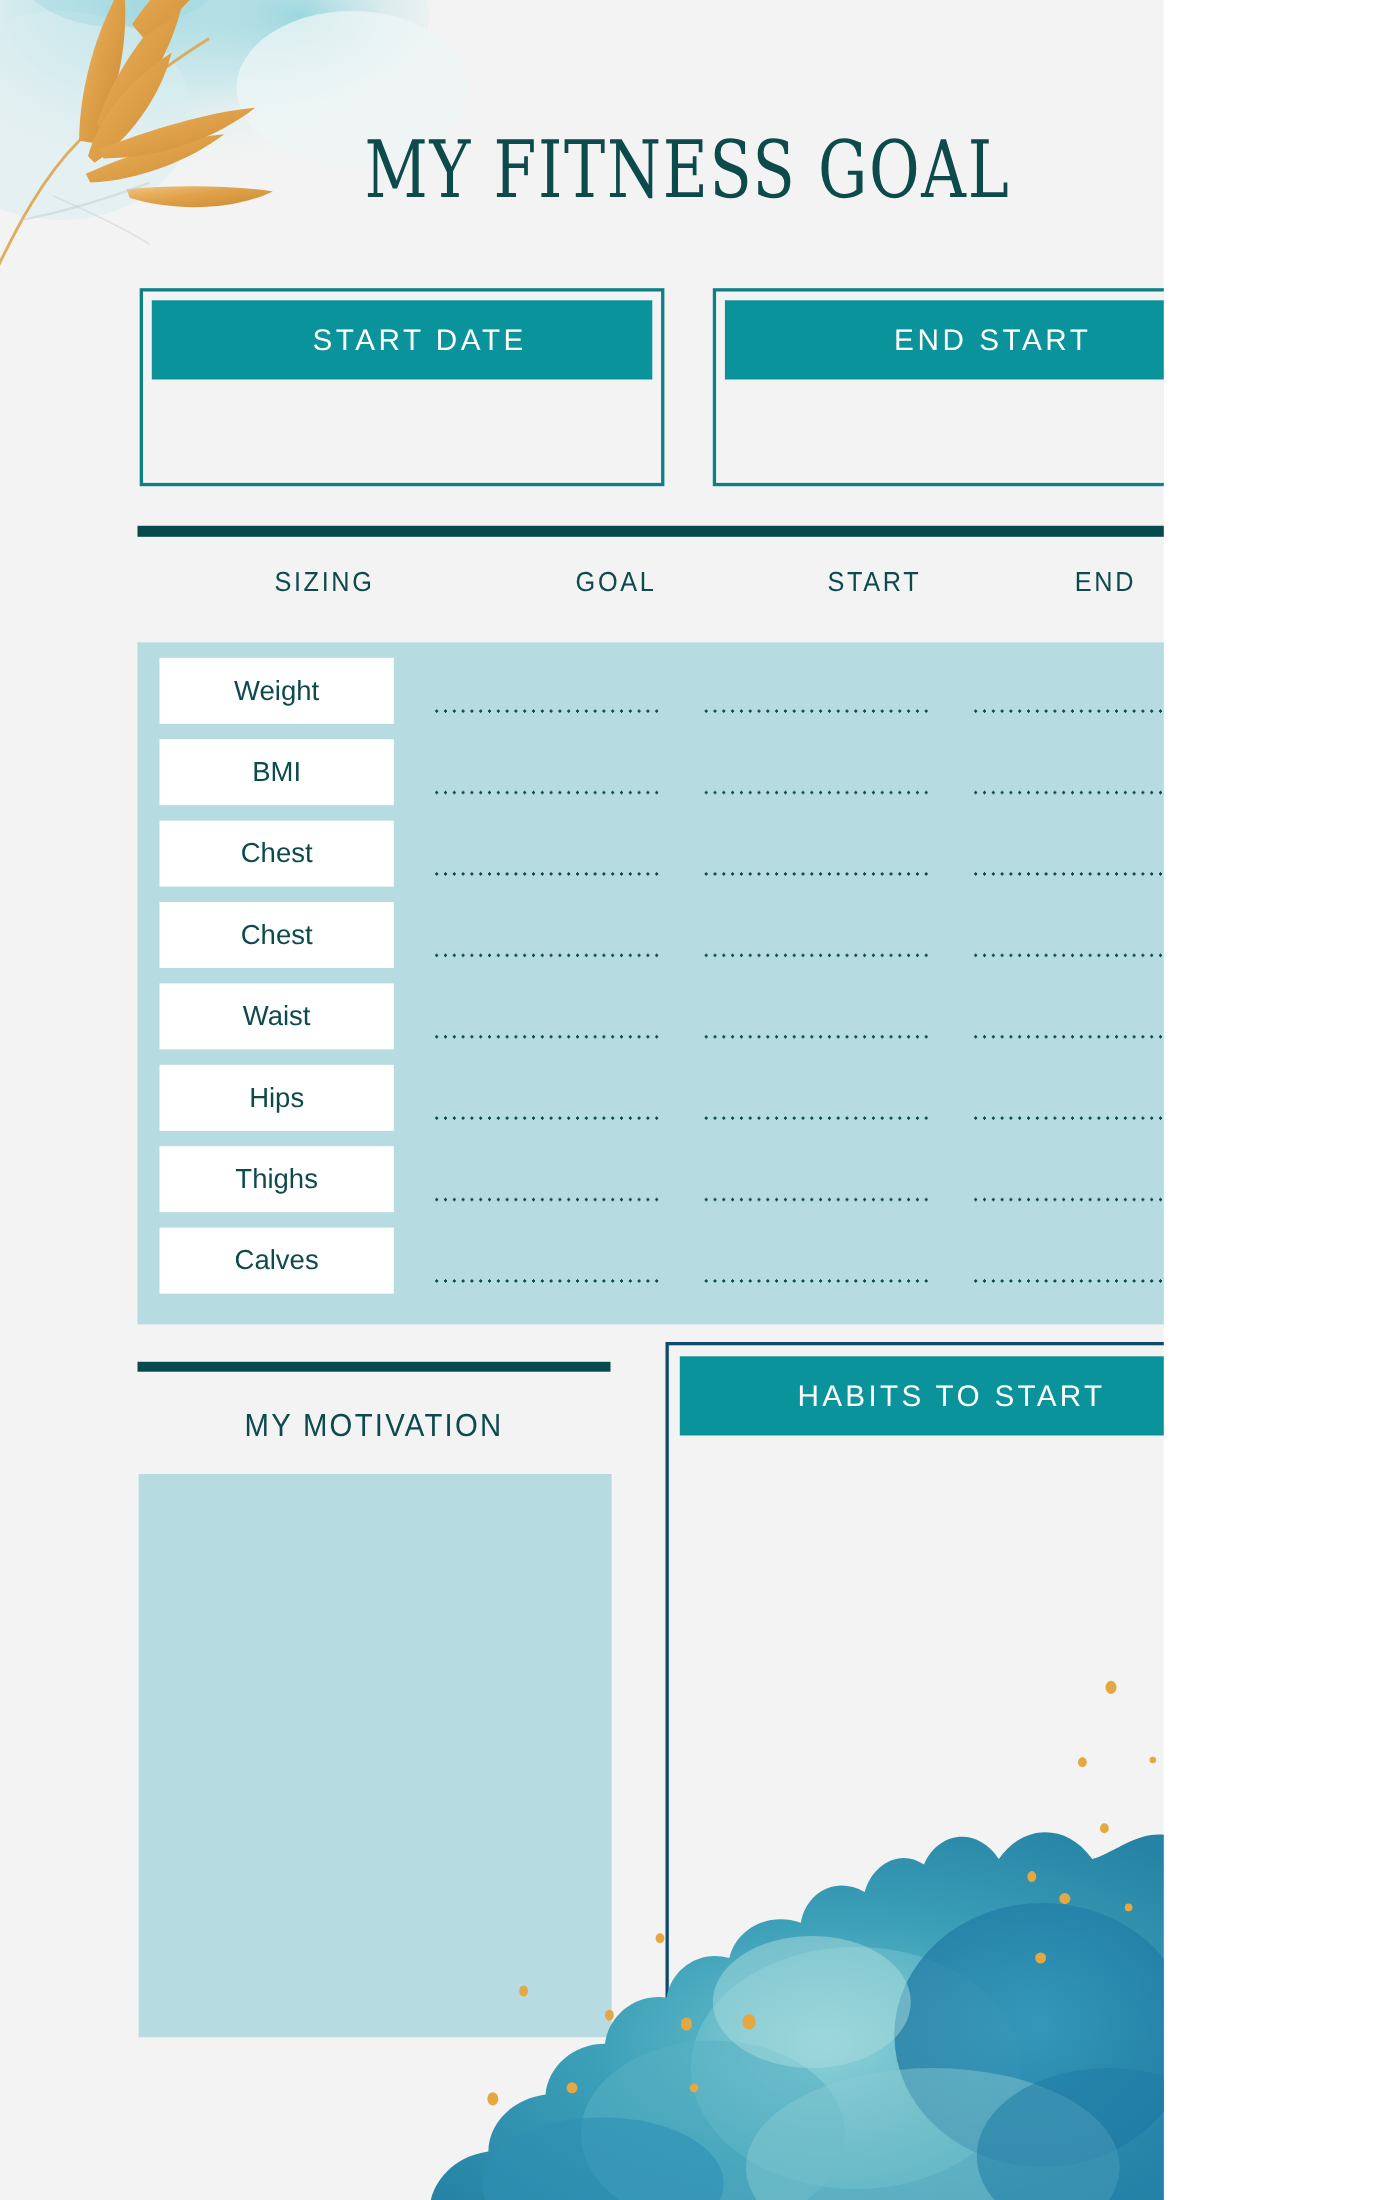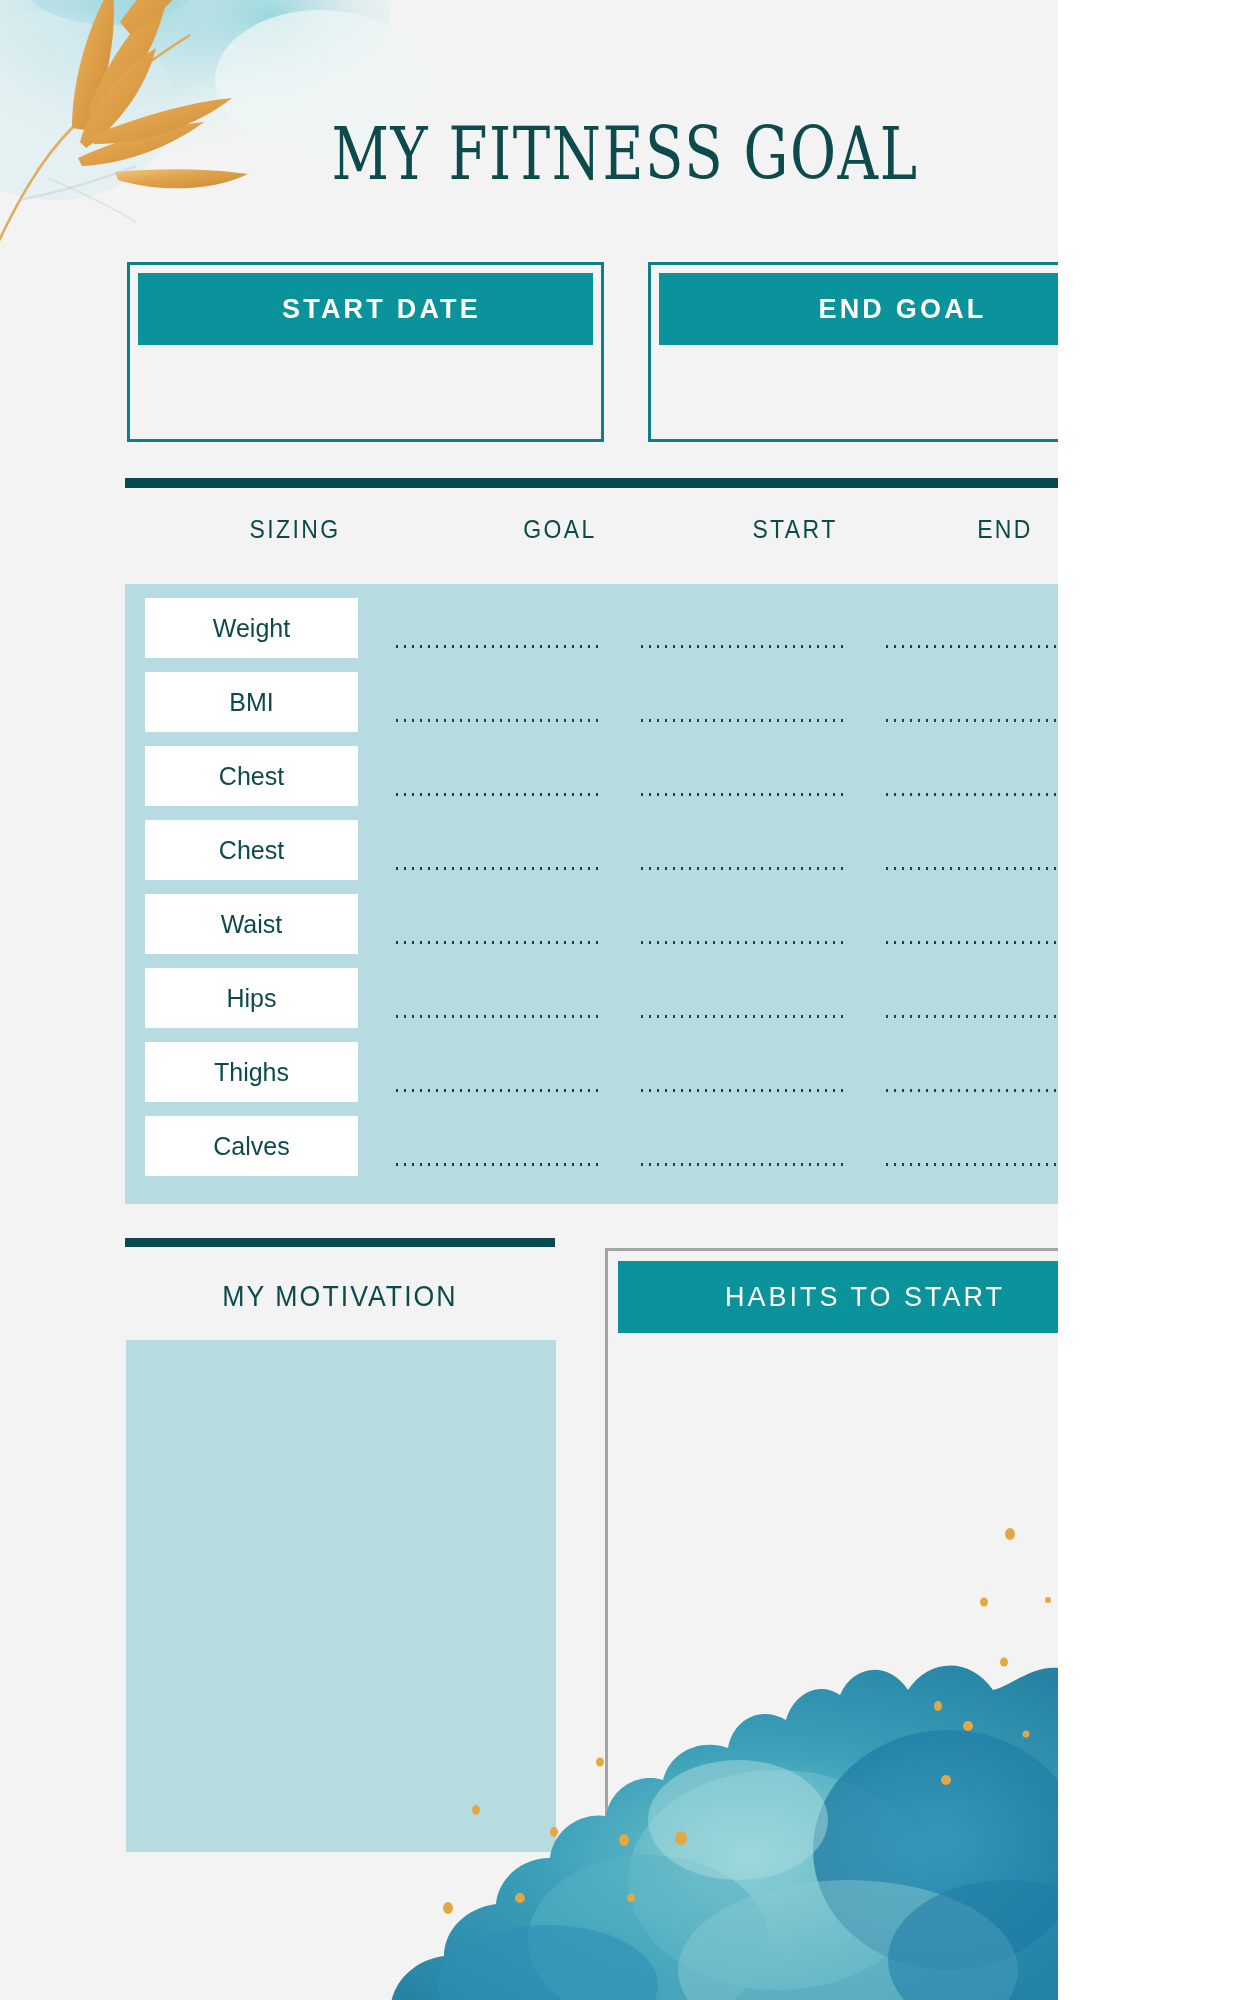--- a/index.html
+++ b/index.html
@@ -72,21 +72,21 @@
     right: 8px;
     top: 8px;
     height: 72px;
     background: #0b939b;
     color: #ffffff;
     display: flex;
     align-items: center;
     justify-content: center;
     font-size: 27px;
     letter-spacing: 3.2px;
-    font-weight: 700;
+    font-weight: 400;
     padding-left: 32px;
   }
   .date-value {
     position: absolute;
     left: 10px;
     right: 10px;
     top: 88px;
     bottom: 6px;
     font-size: 24px;
     color: #0d4a4c;
@@ -188,25 +188,25 @@
     top: 1340px;
     width: 430px;
     height: 512px;
     background: #b6dbe0;
   }
 
   
   .habits-box {
     position: absolute;
     left: 605px;
-    top: 1248px;
+    top: 1220px;
     width: 520px;
     height: 604px;
     box-sizing: border-box;
-    border: 3px solid #a3a3a3;
+    border: 3px solid #0c4a6e;
     background: transparent;
   }
   .habits-head {
     position: absolute;
     left: 10px;
     right: 10px;
     top: 10px;
     height: 72px;
     background: #0b939b;
     color: #ffffff;
@@ -270,21 +270,21 @@
   </svg>
 
   <div class="title">MY FITNESS GOAL</div>
 
   <div class="date-box start">
     <div class="date-head">START DATE</div>
     <div class="date-value"></div>
   </div>
 
   <div class="date-box end">
-    <div class="date-head">END GOAL</div>
+    <div class="date-head">END START</div>
     <div class="date-value"></div>
   </div>
 
   <div class="rule-dark rule-table"></div>
 
   <div class="col-heads">
     <div class="col-head ch-sizing">SIZING</div>
     <div class="col-head ch-goal">GOAL</div>
     <div class="col-head ch-start">START</div>
     <div class="col-head ch-end">END</div>

